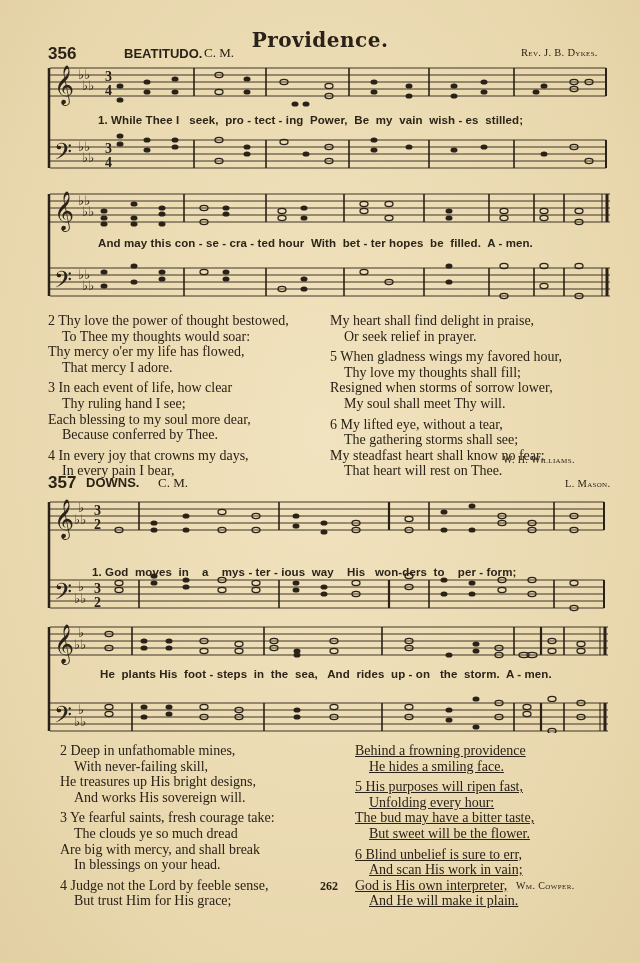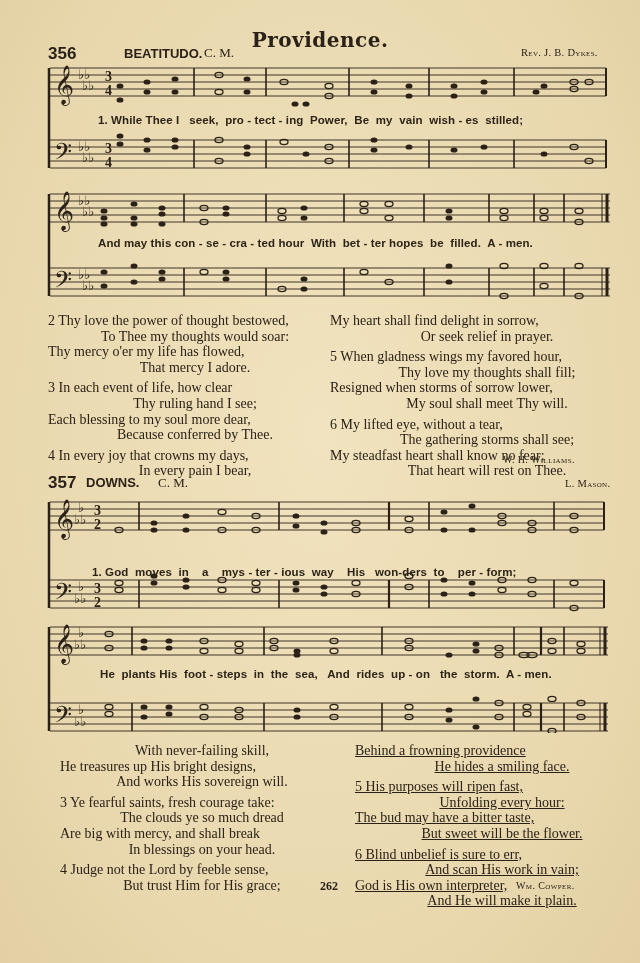--- a/index.html
+++ b/index.html
@@ -19,21 +19,21 @@
   .hymn-num { font-family: "Liberation Sans", sans-serif; font-weight: bold; font-size: 17px; }
   .tune-name { font-family: "Liberation Sans", sans-serif; font-weight: bold; font-size: 13px; }
   .meter { font-family: "Liberation Serif", serif; font-size: 13px; }
   .composer { font-family: "Liberation Serif", serif; font-size: 10.5px; font-variant: small-caps; letter-spacing: 0.3px; margin-left: 28px; }
   .lyric {
     font-family: "Liberation Sans", sans-serif; font-weight: bold; font-size: 11.5px;
     white-space: pre; letter-spacing: 0.1px; color: #2c2418;
   }
   .verses { font-size: 14px; line-height: 15.6px; color: #2a2218; }
   .verses .line { white-space: pre; }
-  .verses .ind { padding-left: 14px; text-align: center; }
+  .verses .ind { padding-left: 14px; }
   .verses .gap { height: 5px; }
   .author { font-size: 10px; font-variant: small-caps; letter-spacing: 0.4px; }
   .page-num { font-size: 12px; font-weight: bold; }
   svg.staff { position: absolute; }
 </style>
 </head>
 <body>
 
 <div class="abs section-title">Providence.</div>
 
@@ -248,21 +248,21 @@
       <div class="gap"></div>
       <div class="line">3 In each event of life, how clear</div>
       <div class="line ind">Thy ruling hand I see;</div>
       <div class="line">Each blessing to my soul more dear,</div>
       <div class="line ind">Because conferred by Thee.</div>
       <div class="gap"></div>
       <div class="line">4 In every joy that crowns my days,</div>
       <div class="line ind">In every pain I bear,</div>
     </div>
   <div class="abs verses" style="left:330px;top:313px;width:300px;" id="v356r">
-      <div class="line">My heart shall find delight in sorrow,</div>
+      <div class="line">My heart shall find delight in praise,</div>
       <div class="line ind">Or seek relief in prayer.</div>
       <div class="gap"></div>
       <div class="line">5 When gladness wings my favored hour,</div>
       <div class="line ind">Thy love my thoughts shall fill;</div>
       <div class="line">Resigned when storms of sorrow lower,</div>
       <div class="line ind">My soul shall meet Thy will.</div>
       <div class="gap"></div>
       <div class="line">6 My lifted eye, without a tear,</div>
       <div class="line ind">The gathering storms shall see;</div>
       <div class="line">My steadfast heart shall know no fear;</div>
@@ -477,20 +477,21 @@
         <ellipse cx="483" cy="99" rx="4" ry="2.6"></ellipse>
       <ellipse cx="508" cy="84" rx="4" ry="2.6"></ellipse>
         <ellipse cx="508" cy="116" rx="4" ry="2.6"></ellipse>
       <ellipse cx="537" cy="88" rx="4" ry="2.6"></ellipse>
         <ellipse cx="537" cy="102" rx="4" ry="2.6"></ellipse>
     </g>
   </svg>
   <div class="abs lyric" style="left:100px;top:668px;">He  plants His  foot - steps  in  the  sea,   And  rides  up - on   the  storm.  A - men.</div>
 
   <div class="abs verses" style="left:60px;top:743px;width:270px;" id="v357l">
+      <div class="line">2 Deep in unfathomable mines,</div>
       <div class="line ind">With never-failing skill,</div>
       <div class="line">He treasures up His bright designs,</div>
       <div class="line ind">And works His sovereign will.</div>
       <div class="gap"></div>
       <div class="line">3 Ye fearful saints, fresh courage take:</div>
       <div class="line ind">The clouds ye so much dread</div>
       <div class="line">Are big with mercy, and shall break</div>
       <div class="line ind">In blessings on your head.</div>
       <div class="gap"></div>
       <div class="line">4 Judge not the Lord by feeble sense,</div>

